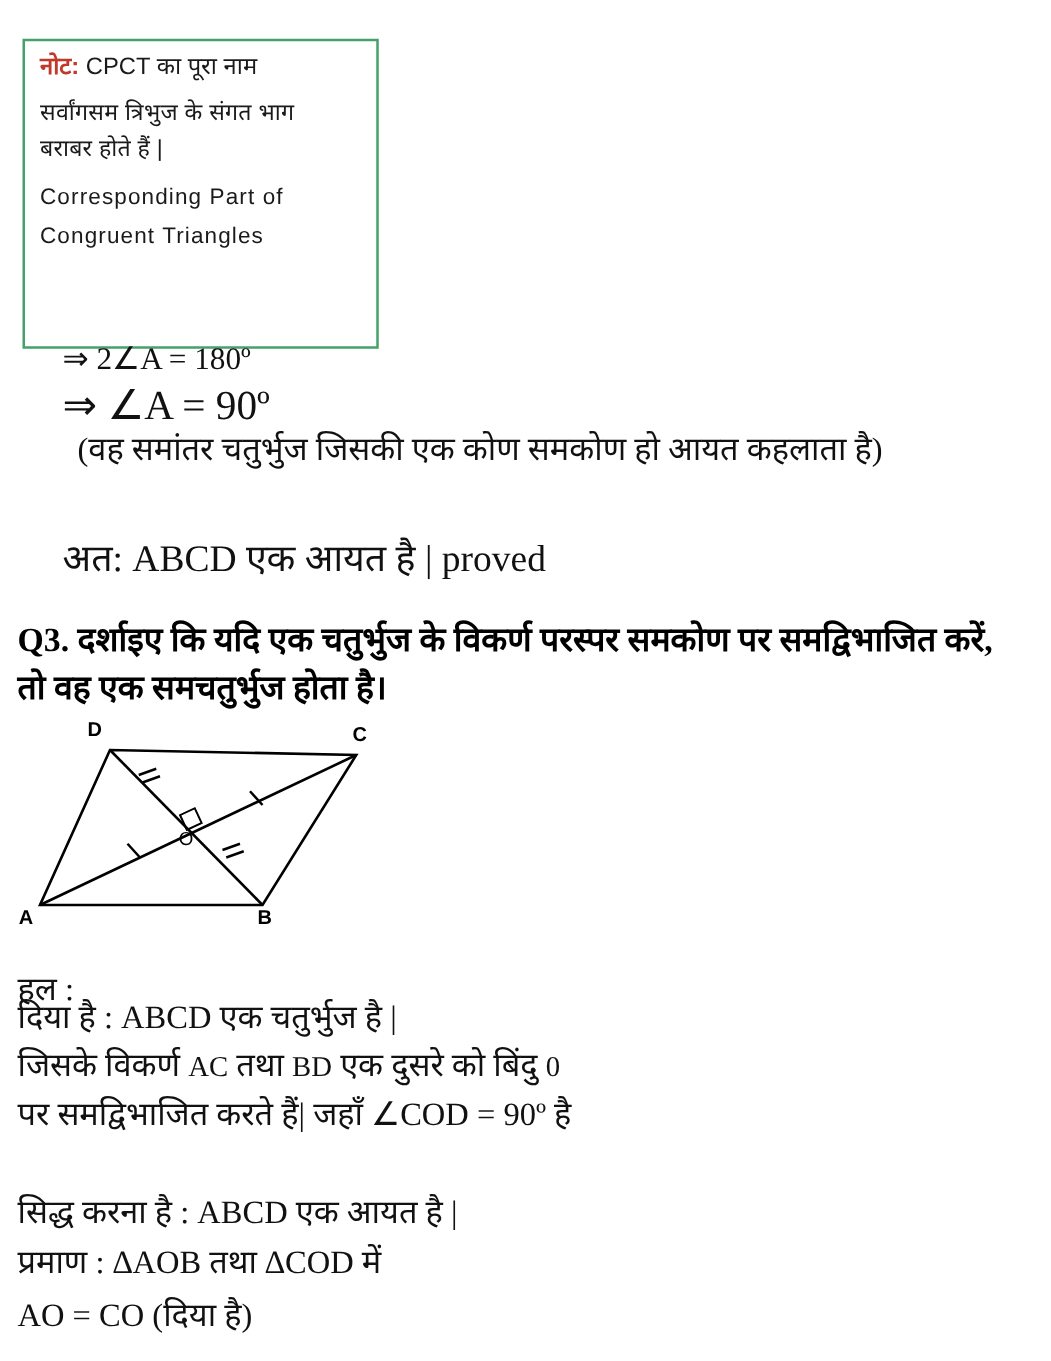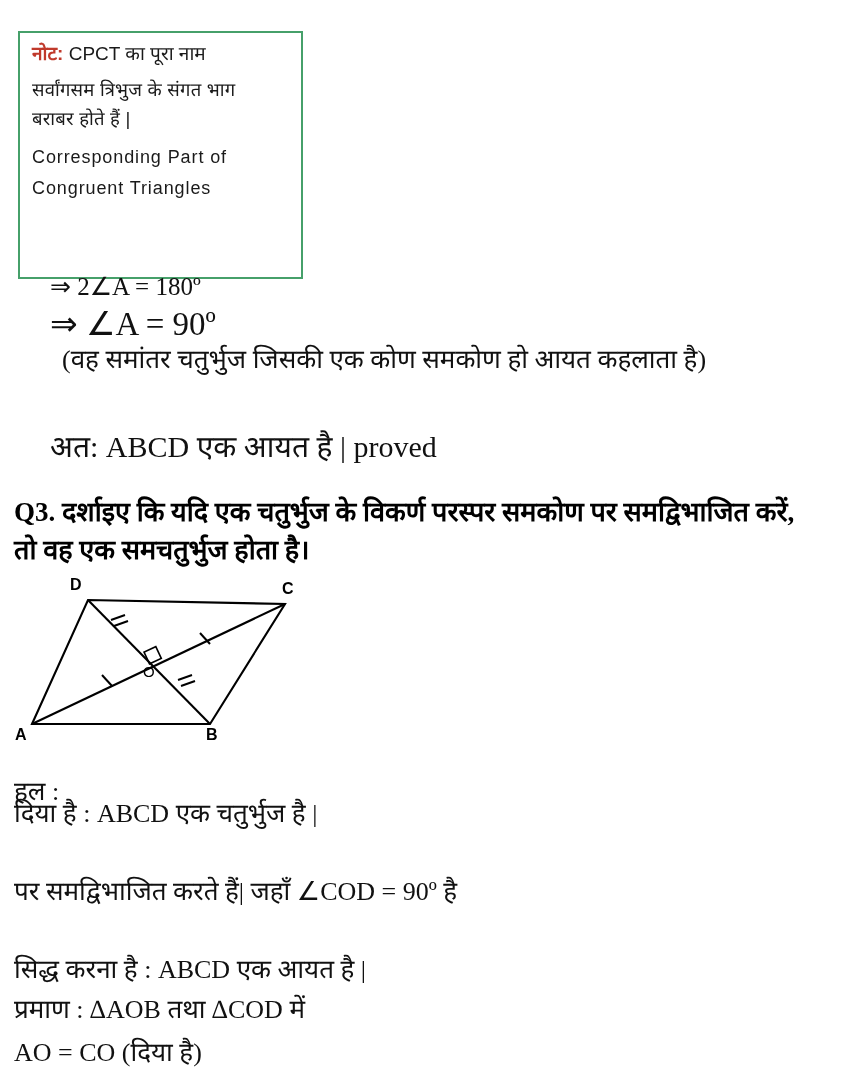--- a/index.html
+++ b/index.html
@@ -178,20 +178,28 @@
     <span class="fig-label" style="left:133px; top:87px; font-weight:normal; font-size:15px;">O</span>
   </div>
 
   <div class="sol s-1 b">हल :</div>
 
   <div class="sol s-2">
     <span class="b">दिया है :</span>
     <span>ABCD एक चतुर्भुज है |</span>
   </div>
 
+  <div class="sol s-3">
+    <span>जिसके विकर्ण</span>
+    <span class="sm">AC</span>
+    <span>तथा</span>
+    <span class="sm">BD</span>
+    <span>एक दुसरे को बिंदु</span>
+    <span class="sm">0</span>
+  </div>
 
   <div class="sol s-4">
     <span>पर समद्विभाजित करते हैं| जहाँ</span>
     <span>∠COD = 90º</span>
     <span>है</span>
   </div>
 
 
   <div class="sol s-6">
     <span class="b">सिद्ध करना है :</span>

